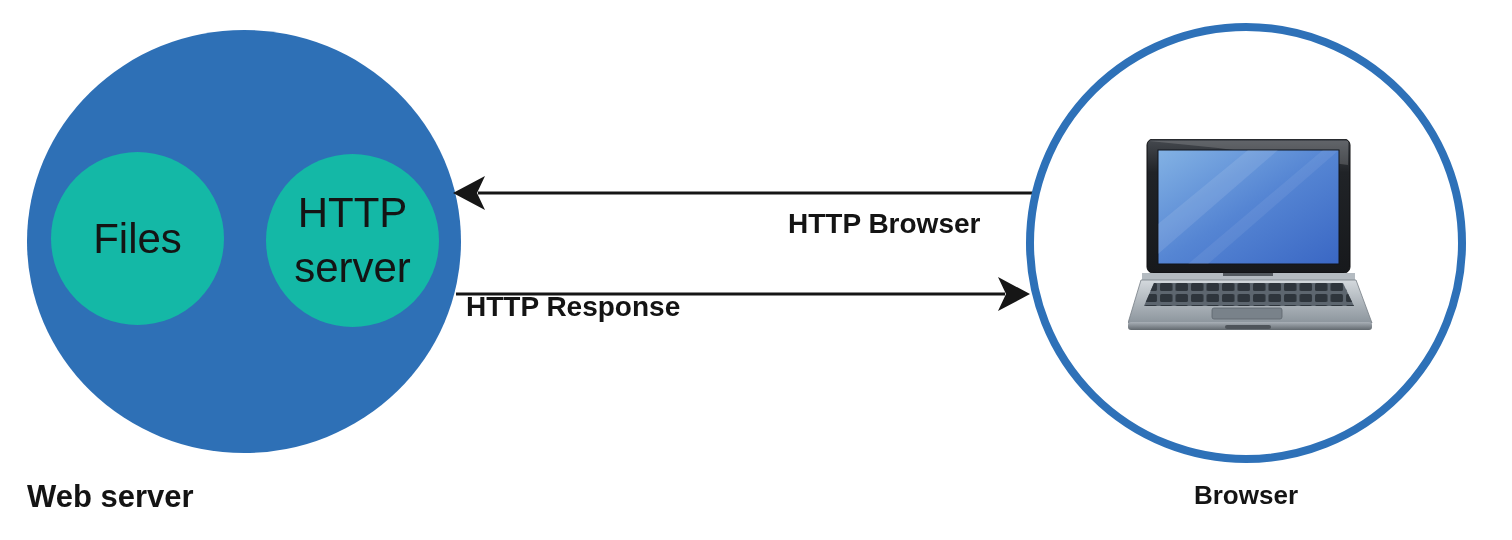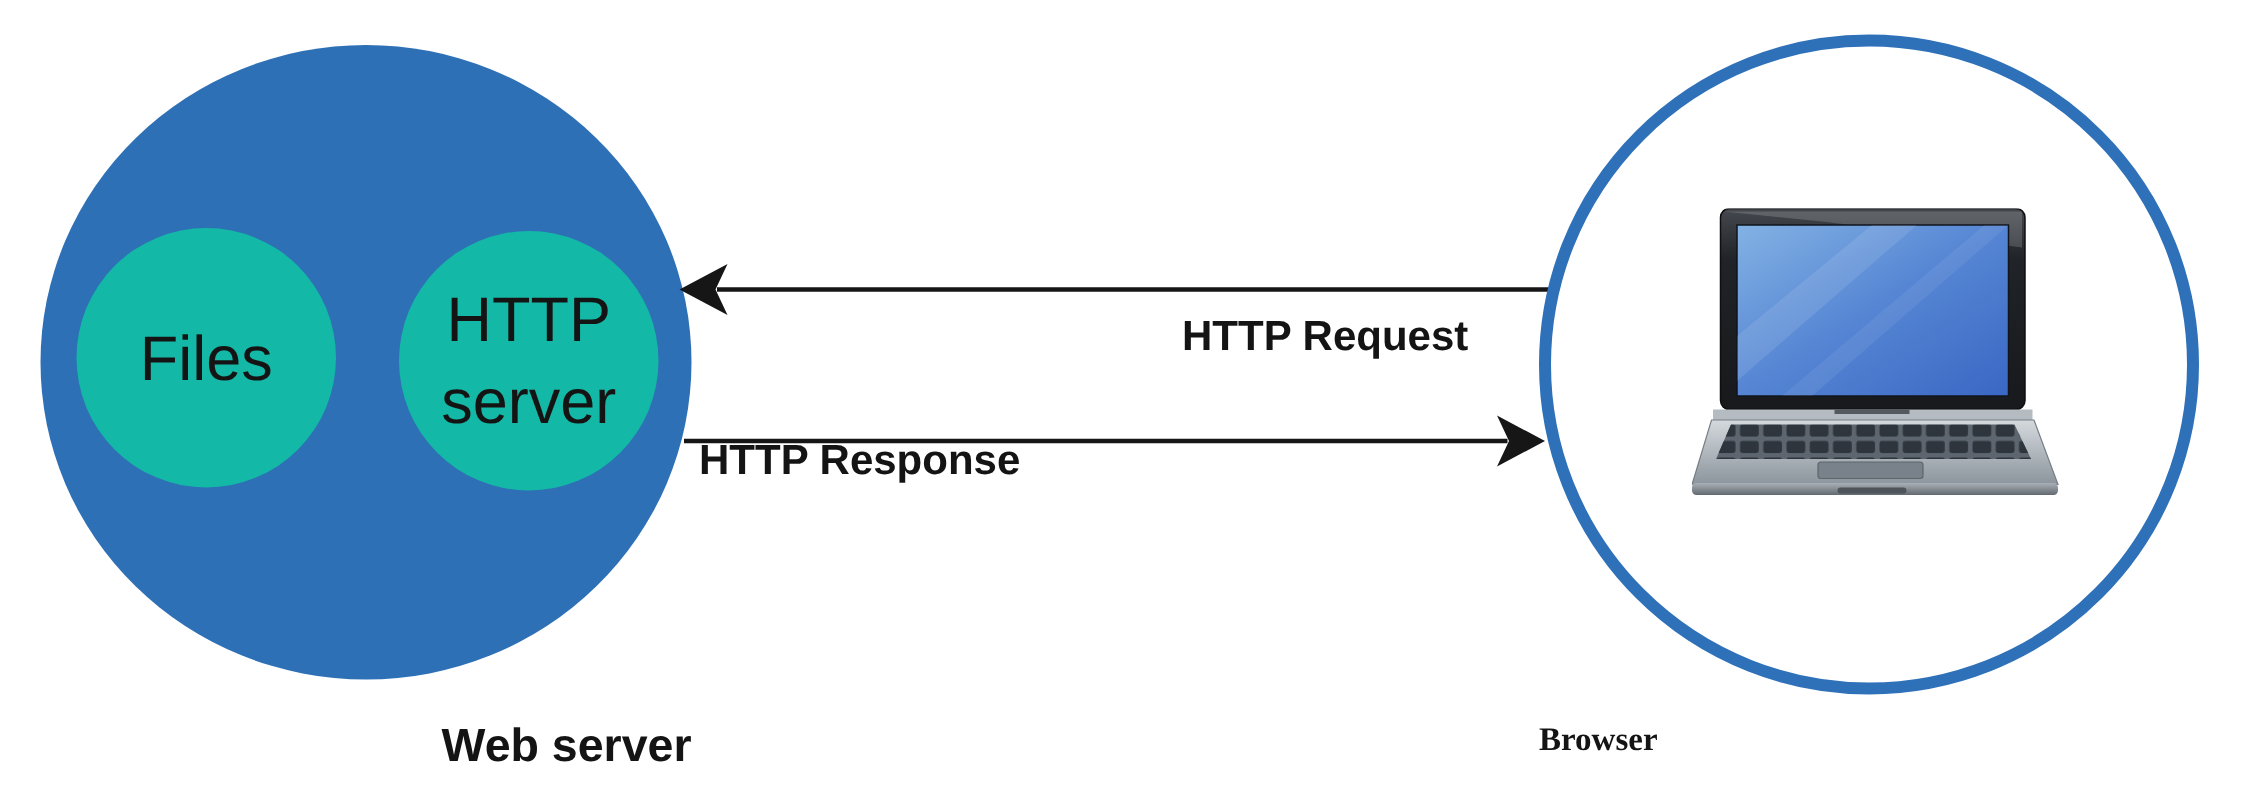--- a/index.html
+++ b/index.html
@@ -21,35 +21,35 @@
     border-radius:50%;background:var(--primary-blue);
   }
   .inner-circle{
     position:absolute;border-radius:50%;background:#14b8a6;
     display:flex;align-items:center;justify-content:center;
     text-align:center;font-weight:400;color:var(--text);
   }
   .files-circle{left:51px;top:152px;width:173px;height:173px;font-size:42px;}
   .http-server-circle{left:266px;top:154px;width:173px;height:173px;font-size:42px;line-height:1.3;}
   .http-server-circle .wrap{display:block;width:130px;white-space:normal;}
-  .web-server-label{left:27px;top:480px;width:434px;text-align:right;font-size:31px;}
+  .web-server-label{left:27px;top:480px;width:434px;text-align:left;font-size:31px;}
 
   
   .arrows-svg{position:absolute;left:0;top:0;}
   .request-label{left:788px;top:209px;font-size:28px;}
   .response-label{left:466px;top:252px;font-size:28px;margin-top:40px;}
 
   
   .browser-circle{
     position:absolute;left:1026px;top:23px;width:440px;height:440px;
     box-sizing:border-box;border:8px solid var(--outline-blue);
     border-radius:50%;background:#fff;
   }
   .laptop{position:absolute;left:1128px;top:139px;}
-  .browser-label{left:1026px;top:481px;width:440px;text-align:left;font-size:22px;font-family:Liberation Serif, serif;}
+  .browser-label{left:1026px;top:481px;width:440px;text-align:center;font-size:26px;}
 </style>
 </head>
 <body>
 
 <div class="stage">
 
   <div class="web-server-circle"></div>
   <div class="inner-circle files-circle">
     <span>Files</span>
   </div>
@@ -61,21 +61,21 @@
   <svg class="arrows-svg" width="1512" height="540" viewBox="0 0 1512 540" aria-hidden="true">
     <g>
       <line x1="478" y1="193" x2="1033" y2="193" stroke="var(--line)" stroke-width="3"></line>
       <polygon points="453,193 485,176 477,193 485,210" fill="var(--line)"></polygon>
     </g>
     <g>
       <line x1="456" y1="294" x2="1005" y2="294" stroke="var(--line)" stroke-width="3"></line>
       <polygon points="1030,294 998,277 1006,294 998,311" fill="var(--line)"></polygon>
     </g>
   </svg>
-  <div class="label request-label">HTTP Request</div>
+  <div class="label request-label">HTTP Browser</div>
   <div class="label response-label">HTTP Response</div>
 
   <div class="browser-circle"></div>
   <svg class="laptop" width="245" height="195" viewBox="0 0 245 195" aria-hidden="true">
     <defs>
       <linearGradient id="screenGrad" x1="0" y1="0" x2="1" y2="1">
         <stop offset="0" stop-color="#83b2e4"></stop>
         <stop offset="0.5" stop-color="#5585d3"></stop>
         <stop offset="1" stop-color="#3a67c4"></stop>
       </linearGradient>

